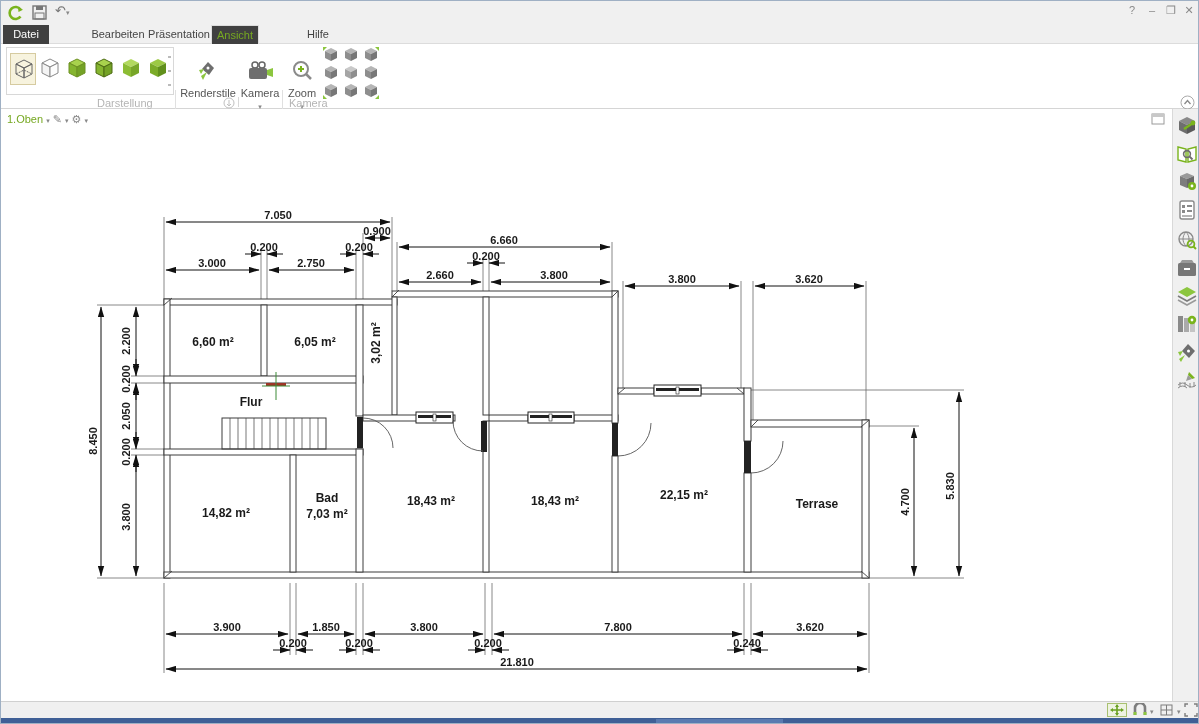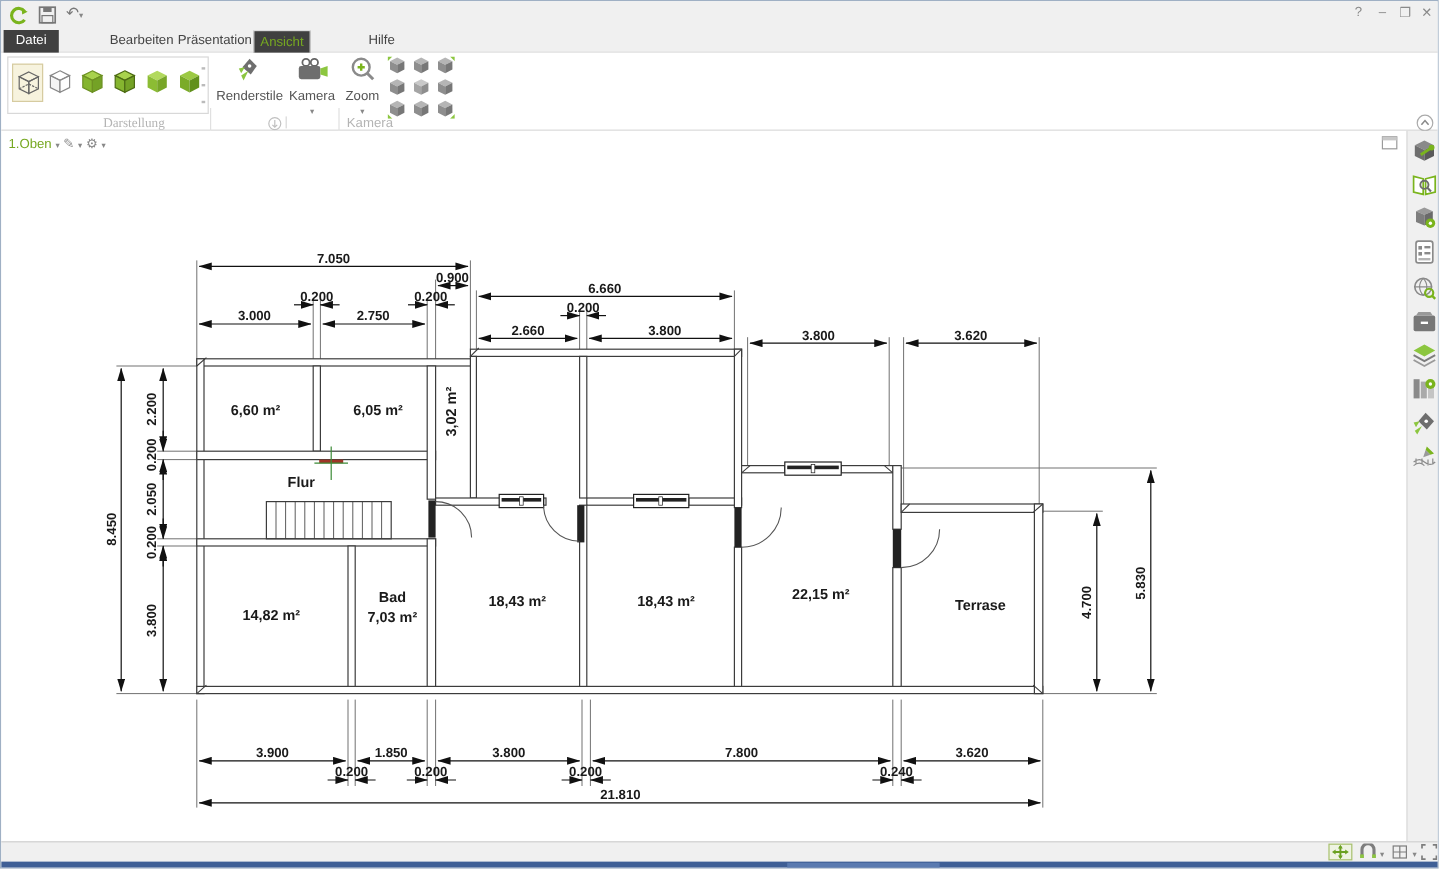--- a/index.html
+++ b/index.html
@@ -13,21 +13,21 @@
   
   .tabrow{left:0;top:24px;width:1199px;height:19px;background:#f0f0f0;border-bottom:1px solid #dcdcdc;box-sizing:border-box;}
   .tab{position:absolute;top:0;height:19px;line-height:19px;font-size:11px;color:#444;text-align:center;cursor:default;}
   .tab.file{background:#404040;color:#fff;}
   .tab.active{background:#404040;color:#76a821;border:1px solid #dcdcdc;border-bottom:none;box-sizing:border-box;}
   
   .ribbon{left:0;top:43px;width:1199px;height:65px;background:#fff;border-bottom:1px solid #d5d5d5;box-sizing:border-box;}
   .stylebox{left:5px;top:3px;width:166px;height:46px;border:1px solid #d8d8d8;background:#fff;}
   .cubebtn{position:absolute;top:5px;width:26px;height:32px;}
   .cubebtn.sel{background:#f7f3de;border:1px solid #d6cba0;box-sizing:border-box;}
-  .rbtn{position:absolute;top:2px;text-align:center;font-size:11px;color:#555;cursor:default;}
+  .rbtn{position:absolute;top:15px;text-align:center;font-size:11px;color:#555;cursor:default;}
   .rbtn .lbl{display:block;margin-top:2px;}
   .drop{font-size:7px;color:#888;line-height:6px;}
   .grouplbl{position:absolute;top:96px;font-size:11px;color:#b4b4b4;}
   .vsep{position:absolute;top:46px;width:1px;height:58px;background:#e0e0e0;}
   
   .canvas{left:0;top:108px;width:1171px;height:592px;background:#fff;}
   .vplabel{left:6px;top:112px;font-size:11px;color:#76a821;}
   .vplabel .gi{color:#8a8a8a;font-size:11px;}
   .sidebar{left:1171px;top:108px;width:28px;height:592px;background:#f0f0f0;border-left:1px solid #d9d9d9;box-sizing:border-box;}
   .sbicon{position:absolute;left:3px;width:22px;height:22px;cursor:pointer;}
@@ -228,21 +228,21 @@
               <path d="M16 16 L16 12 L12 16 Z" fill="#8cc63f"></path>
             </g>
         </g>
       </svg>
     </div>
 
     <div class="vsep" style="left:174px;"></div>
     <div class="vsep" style="left:281px;"></div>
   </div>
 
-  <div class="grouplbl" style="left:85px;font-family:Liberation Serif, serif;">Darstellung</div>
+  <div class="grouplbl" style="left:96px;">Darstellung</div>
   <svg class="abs" style="left:222px;top:96px;" width="12" height="12">
       <circle cx="6" cy="6" r="5" fill="none" stroke="#c0c0c0"></circle>
       <path d="M4 7 L6 9 L8 7 M6 9 L6 3" stroke="#c0c0c0" fill="none"></path>
     </svg>
   <div class="abs" style="left:237px;top:96px;width:1px;height:10px;background:#d8d8d8;"></div>
   <div class="grouplbl" style="left:288px;">Kamera</div>
   <svg class="abs" style="left:1179px;top:94px;" width="15" height="15">
       <circle cx="7.5" cy="7.5" r="6.5" fill="none" stroke="#aaa"></circle>
       <path d="M4.5 9 L7.5 5.5 L10.5 9" fill="none" stroke="#888" stroke-width="1.3"></path>
     </svg>

